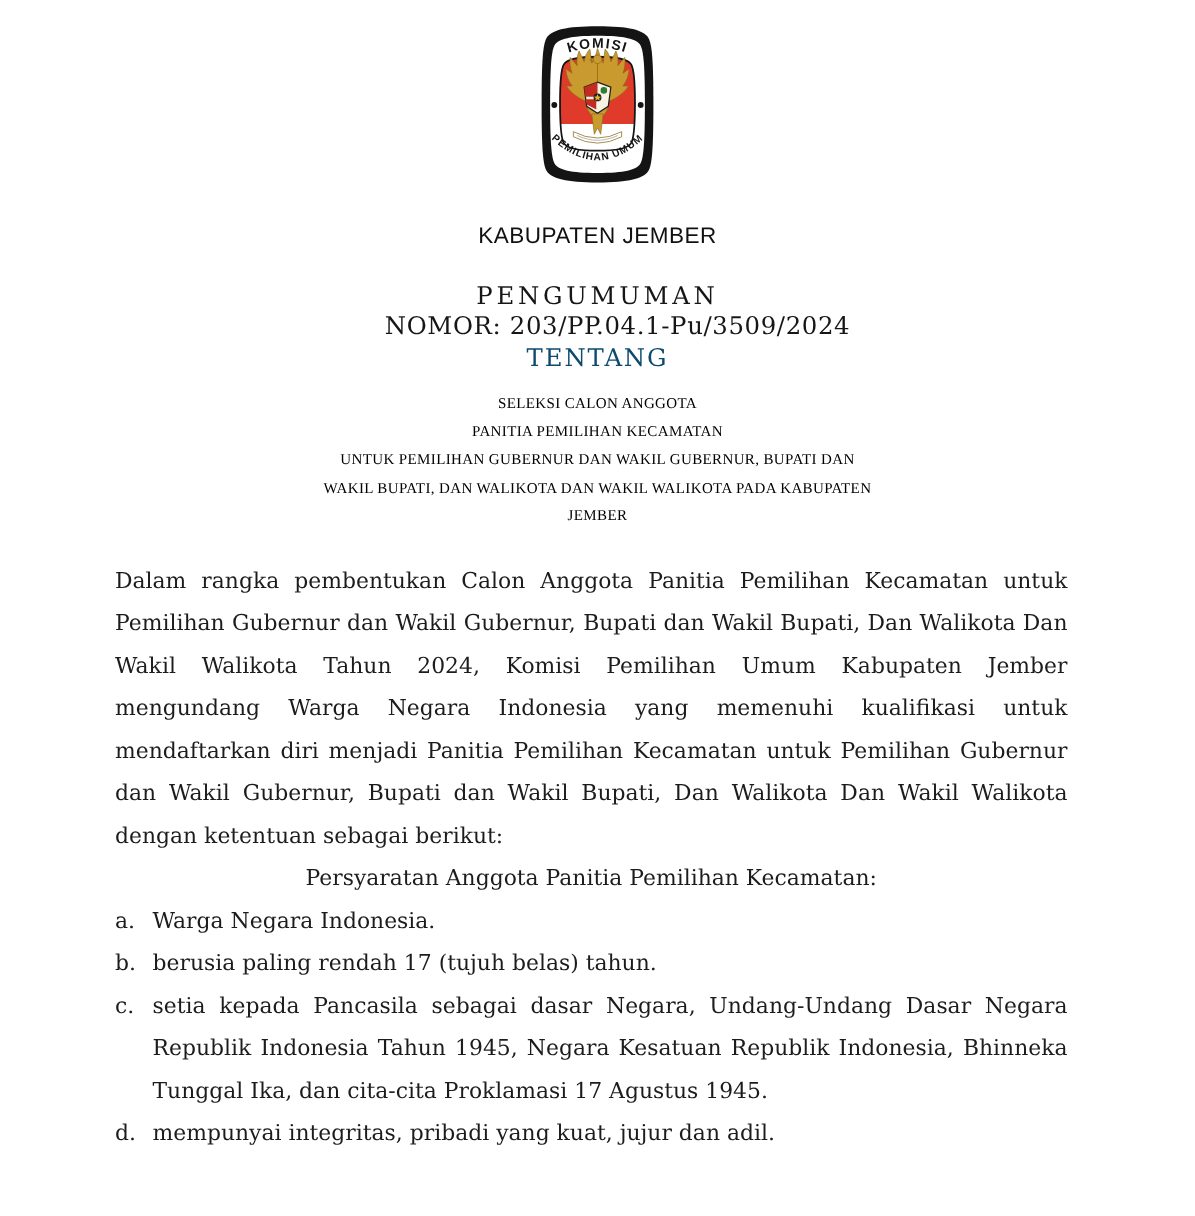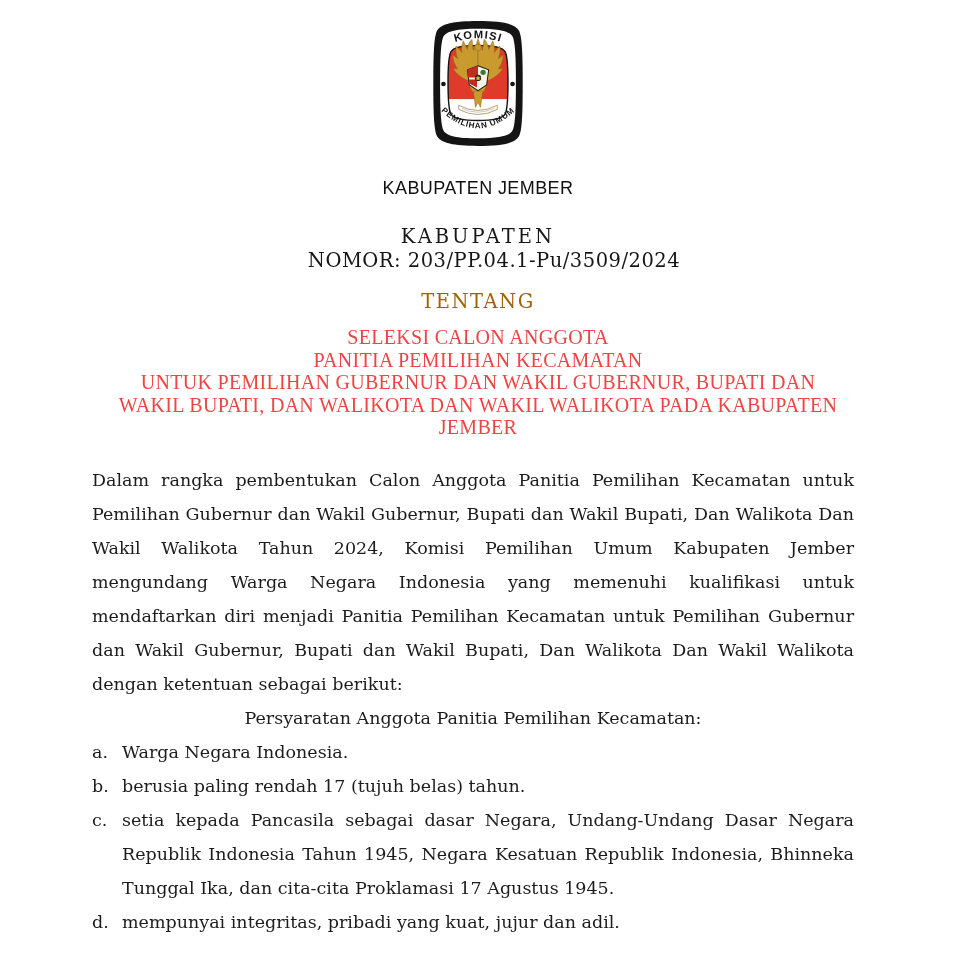--- a/index.html
+++ b/index.html
@@ -30,34 +30,34 @@
   .doc-head {
     margin-top: 25px;
     font-family: "DejaVu Serif", serif;
     font-size: 19.5px;
     line-height: 24px;
     color: #161616;
   }
   .doc-type { letter-spacing: 3px; }
   .doc-number { letter-spacing: 0.5px; padding-left: 32px; }
   .tentang {
-    margin-top: 17px;
+    margin-top: 2px;
     font-family: "DejaVu Serif", serif;
     font-size: 19.5px;
     line-height: 24px;
     letter-spacing: 1.5px;
-    color: #a16207;
+    color: #0c4a6e;
   }
   .subject {
     margin-top: 12px;
     font-family: "Liberation Serif", serif;
-    font-size: 20px;
+    font-size: 12px;
     line-height: 22.5px;
     letter-spacing: 0.3px;
-    color: #ef4444;
+    color: #000000;
   }
   .content {
     margin: 24px 102px 0 92px;
     font-family: "DejaVu Serif", serif;
     font-size: 17.5px;
     line-height: 34px;
     color: #1c1c1c;
   }
   .para { text-align: justify; }
   .req-head { text-align: center; }
@@ -124,21 +124,21 @@
           <textPath href="#arcBottom" startOffset="50%" text-anchor="middle">PEMILIHAN UMUM</textPath>
         </text>
       </svg>
     </div>
 
     <div class="org">
       <div>KABUPATEN JEMBER</div>
     </div>
 
     <div class="doc-head">
-      <div class="doc-type">KABUPATEN</div>
+      <div class="doc-type">PENGUMUMAN</div>
       <div class="doc-number">NOMOR: 203/PP.04.1-Pu/3509/2024</div>
     </div>
 
     <div class="tentang">TENTANG</div>
 
     <div class="subject">
       <div>SELEKSI CALON ANGGOTA</div>
       <div>PANITIA PEMILIHAN KECAMATAN</div>
       <div>UNTUK PEMILIHAN GUBERNUR DAN WAKIL GUBERNUR, BUPATI DAN</div>
       <div>WAKIL BUPATI, DAN WALIKOTA DAN WAKIL WALIKOTA PADA KABUPATEN</div>

